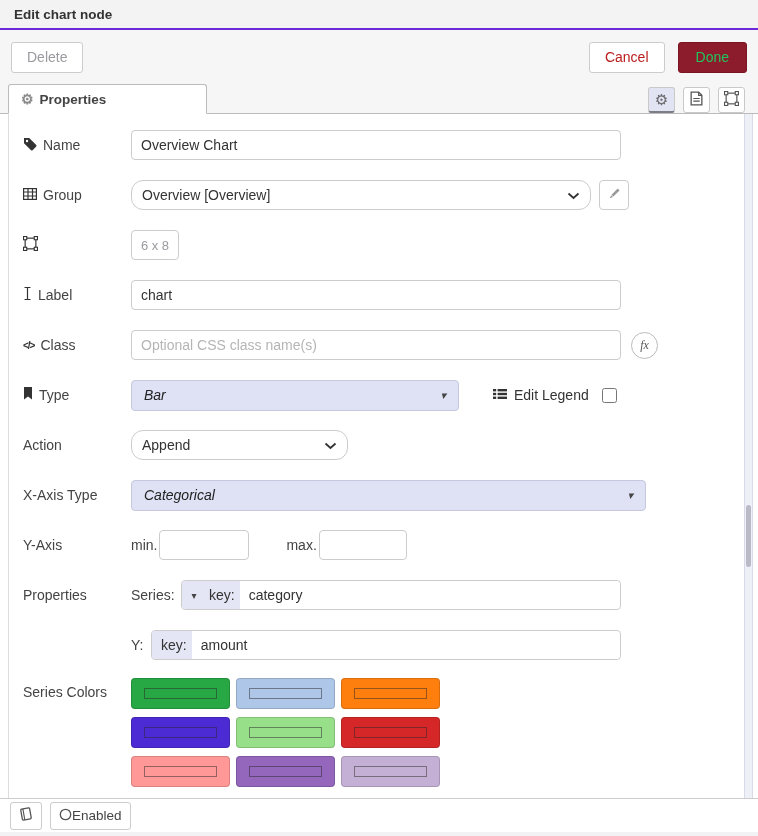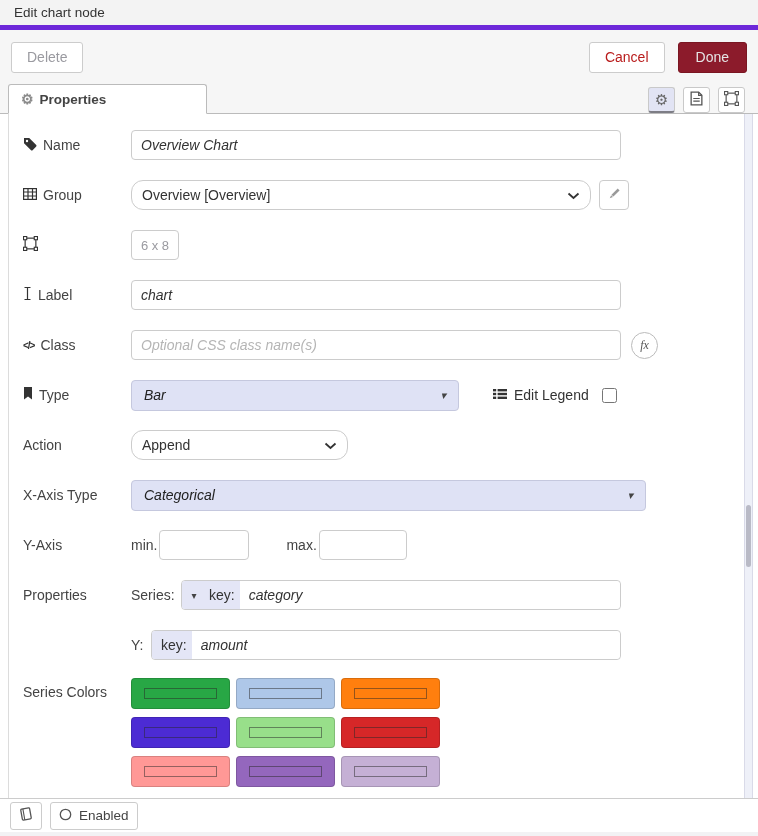--- a/index.html
+++ b/index.html
@@ -8,37 +8,37 @@
     font-family: "Liberation Sans", sans-serif;
     background: #f2f2f4;
     color: #333;
     font-size: 14px;
     overflow: hidden;
   }
   .dialog { width: 758px; height: 832px; background: #fff; display: flex; flex-direction: column; }
 
   
   .hdr {
-    height: 30px; background: #f3f3f3; border-bottom: 5px solid #6d28d9;
+    height: 30px; background: #f3f3f3; border-bottom: 2px solid #6d28d9;
     display: flex; align-items: center; padding-left: 14px;
-    font-weight: normal; font-size: 13.5px; color: #333;
+    font-weight: bold; font-size: 13.5px; color: #333;
   }
 
   
   .toolbar {
     height: 54px; background: #f6f6f6;
     display: flex; align-items: center; padding: 0 11px;
   }
   .btn {
     height: 31px; padding: 0 15px; font-size: 14px; border-radius: 3px;
     border: 1px solid #ccc; background: #fff; color: #b91c1c;
     font-family: "Liberation Sans", sans-serif; cursor: pointer;
   }
   .btn.delete { color: #9a9aa0; }
-  .btn.done { color: #e5e5e5; border-color: #7a1622; margin-left: 13px; padding: 0 17px; }
+  .btn.done { color: #22c55e; border-color: #7a1622; margin-left: 13px; padding: 0 17px; }
   .spacer { flex: 1; }
 
   
   .tabbar {
     height: 30px; background: #f6f6f6; border-bottom: 1px solid #bbb;
     display: flex; align-items: flex-end; padding-left: 8px;
   }
   .tab {
     width: 199px; height: 30px; margin-bottom: -1px;
     background: #fff; border: 1px solid #bbb; border-bottom: 1px solid #fff;
@@ -67,21 +67,21 @@
   }
   .scroll-thumb { position: absolute; top: 391px; height: 62px; left: 1px; right: 1px; background: #b9bac6; border-radius: 4px; }
 
   .row { display: flex; align-items: center; height: 34px; margin-bottom: 16px; }
   .lbl { width: 108px; color: #444; display: flex; align-items: center; gap: 6px; flex: none; }
   .lbl svg, .lbl .code-glyph { flex: none; }
   .code-glyph { font-size: 10px; font-weight: bold; color: #333; letter-spacing: -1px; }
 
   input[type="text"] {
     height: 30px; border: 1px solid #ccc; border-radius: 4px; padding: 0 9px;
-    font-family: "Liberation Sans", sans-serif; font-size: 14px; color: #333; background: #fff; outline: none; font-style: italic;
+    font-family: "Liberation Sans", sans-serif; font-size: 14px; color: #333; background: #fff; outline: none;
   }
   input::placeholder { color: #b5b5b5; }
   .w-main { width: 490px; }
 
   .fake-select {
     height: 30px; border: 1px solid #ccc; border-radius: 12px; background: #fff;
     display: flex; align-items: center; padding: 0 10px; cursor: pointer; color: #333;
   }
   .fake-select .chev { margin-left: auto; }
 
@@ -133,21 +133,21 @@
   }
 
   
   .footer {
     height: 34px; border-top: 1px solid #ccc; background: #fff;
     display: flex; align-items: center; padding: 0 10px; gap: 8px;
   }
   .foot-btn {
     height: 28px; border: 1px solid #ccc; border-radius: 3px; background: #fff;
     display: flex; align-items: center; justify-content: center; padding: 0 8px; cursor: pointer;
-    color: #444; font-size: 13.5px; gap: 7px; font-family: "Liberation Sans", sans-serif;
+    color: #444; font-size: 13.5px; font-family: "Liberation Sans", sans-serif;
   }
 </style>
 </head>
 <body>
 
 <div class="dialog">
 
   <div class="hdr">
     <span>Edit chart node</span>
   </div>

